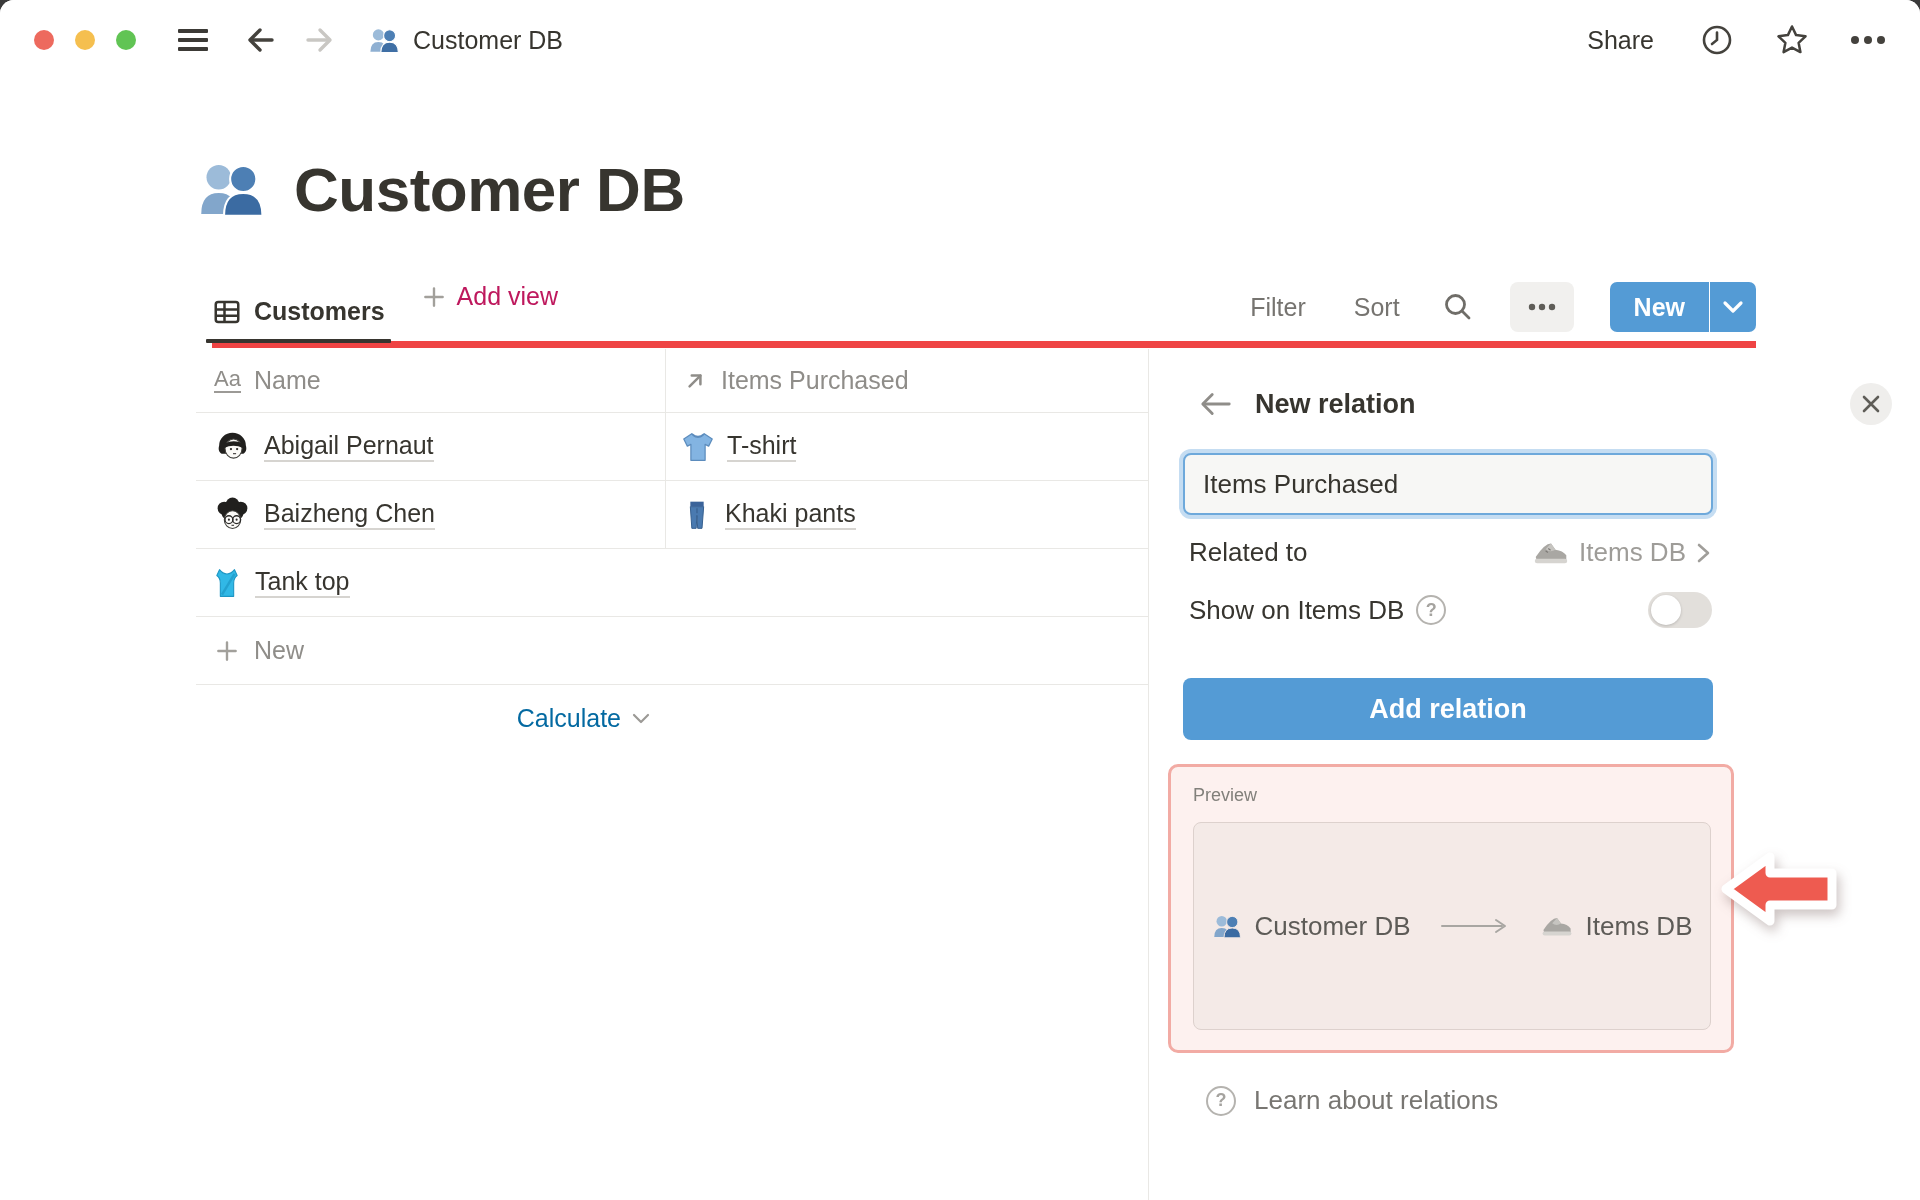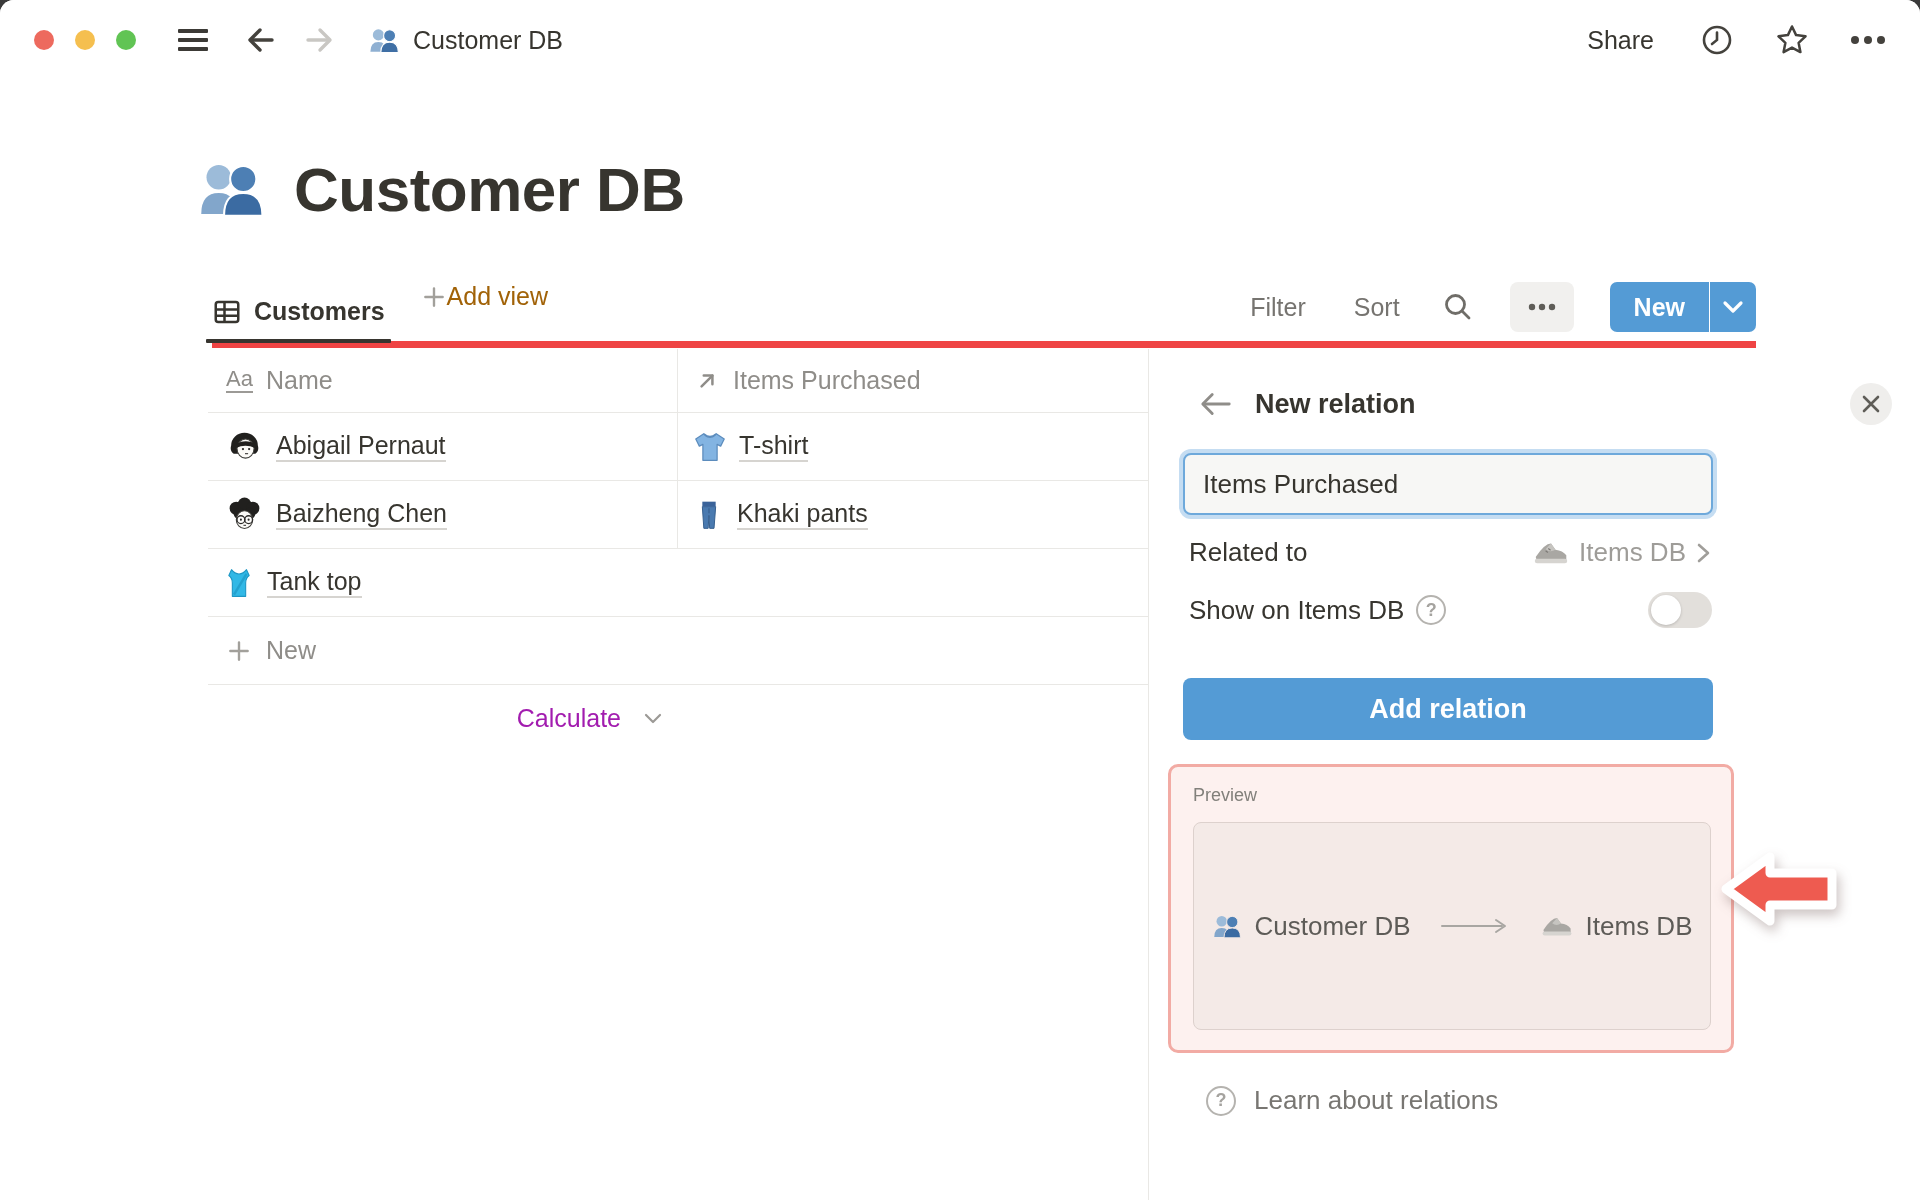--- a/index.html
+++ b/index.html
@@ -23,42 +23,42 @@
   .share-btn{font-size:25px;color:#37352f;background:none;border:none;cursor:pointer;font-family:inherit;}
 
   
   .page-head{position:absolute;left:196px;top:154px;display:flex;align-items:center;gap:28px;}
   .page-head .ptitle{font-size:62px;font-weight:700;letter-spacing:-0.5px;color:#37352f;}
 
   
   .view-bar{position:absolute;left:212px;top:282px;width:1544px;height:66px;display:flex;align-items:flex-start;border-bottom:7px solid #ef4444;box-sizing:border-box;}
   .tab-active{position:relative;display:flex;align-items:center;gap:12px;height:100%;font-size:25px;font-weight:600;color:#37352f;cursor:pointer;}
   .tab-active::after{content:"";position:absolute;left:-6px;right:-6px;bottom:-2px;height:4px;background:#37352f;border-radius:1px;}
-  .add-view{display:flex;align-items:center;margin-left:36px;font-size:25px;color:#a16207;cursor:pointer;}
+  .add-view{display:flex;align-items:center;gap:10px;margin-left:36px;font-size:25px;color:#be185d;cursor:pointer;}
   .vb-right{margin-left:auto;display:flex;align-items:center;gap:36px;}
   .vb-text{font-size:25px;color:#767470;background:none;border:none;cursor:pointer;font-family:inherit;}
   .more-chip{width:64px;height:50px;border-radius:8px;background:#f1f0ee;display:flex;align-items:center;justify-content:center;border:none;cursor:pointer;}
   .new-split{display:flex;align-items:stretch;height:50px;border-radius:7px;overflow:hidden;}
   .new-main{background:var(--accent);color:#fff;font-size:25px;font-weight:600;border:none;padding:0 24px;cursor:pointer;font-family:inherit;}
   .new-div{width:1px;background:rgba(255,255,255,0.38);}
   .new-chev{background:var(--accent);border:none;width:46px;display:flex;align-items:center;justify-content:center;cursor:pointer;}
 
   
-  .dbtable{position:absolute;left:208px;top:349px;width:952px;font-size:25px;}
+  .dbtable{position:absolute;left:196px;top:349px;width:952px;font-size:25px;}
   .trow{display:flex;border-bottom:1px solid #e9e8e5;}
   .c1{width:470px;box-sizing:border-box;border-right:1px solid #e9e8e5;display:flex;align-items:center;gap:13px;padding-left:18px;}
   .c2{flex:1;display:flex;align-items:center;gap:13px;padding-left:16px;}
   .thead{height:63px;color:#8f8d89;}
   .thead .c1,.thead .c2{cursor:pointer;}
   .aa{font-size:22px;border-bottom:2px solid #9c9a96;line-height:1;padding-bottom:1px;color:#8f8d89;}
   .drow{height:67px;}
   .drow .cellname{font-weight:400;color:#37352f;border-bottom:2px solid #d6d4d0;padding-bottom:0;cursor:pointer;}
   .newrow{height:67px;display:flex;align-items:center;gap:14px;padding-left:18px;color:#8f8d89;border-bottom:1px solid #e9e8e5;cursor:pointer;}
   .calcrow{height:67px;display:flex;}
-  .calc{width:470px;display:flex;align-items:center;justify-content:flex-end;gap:23px;padding-right:16px;box-sizing:border-box;color:#a21caf;cursor:pointer;}
+  .calc{width:470px;display:flex;align-items:center;justify-content:flex-end;gap:11px;padding-right:16px;box-sizing:border-box;color:#0369a1;cursor:pointer;}
 
   
   .panel{position:absolute;left:1148px;top:349px;right:0;bottom:0;background:#fff;border-left:1px solid #e9e8e5;box-sizing:border-box;}
   .p-header{display:flex;align-items:center;margin:34px 28px 0 50px;}
   .p-title{font-size:27px;font-weight:700;color:#37352f;margin-left:22px;}
   .p-close{margin-left:auto;width:42px;height:42px;border-radius:50%;background:#efeeec;border:none;display:flex;align-items:center;justify-content:center;cursor:pointer;}
   .p-input{margin:28px 208px 0 34px;width:530px;box-sizing:border-box;height:62px;border-radius:8px;background:#f7f7f5;border:2px solid #6ea9db;box-shadow:0 0 0 4px #c5ddf2;font-size:26px;color:#37352f;padding:0 18px;font-family:inherit;outline:none;}
   .p-row{margin:0 208px 0 40px;display:flex;align-items:center;}
   .p-row.related{margin-top:22px;cursor:pointer;}
   .p-row.showon{margin-top:24px;}

